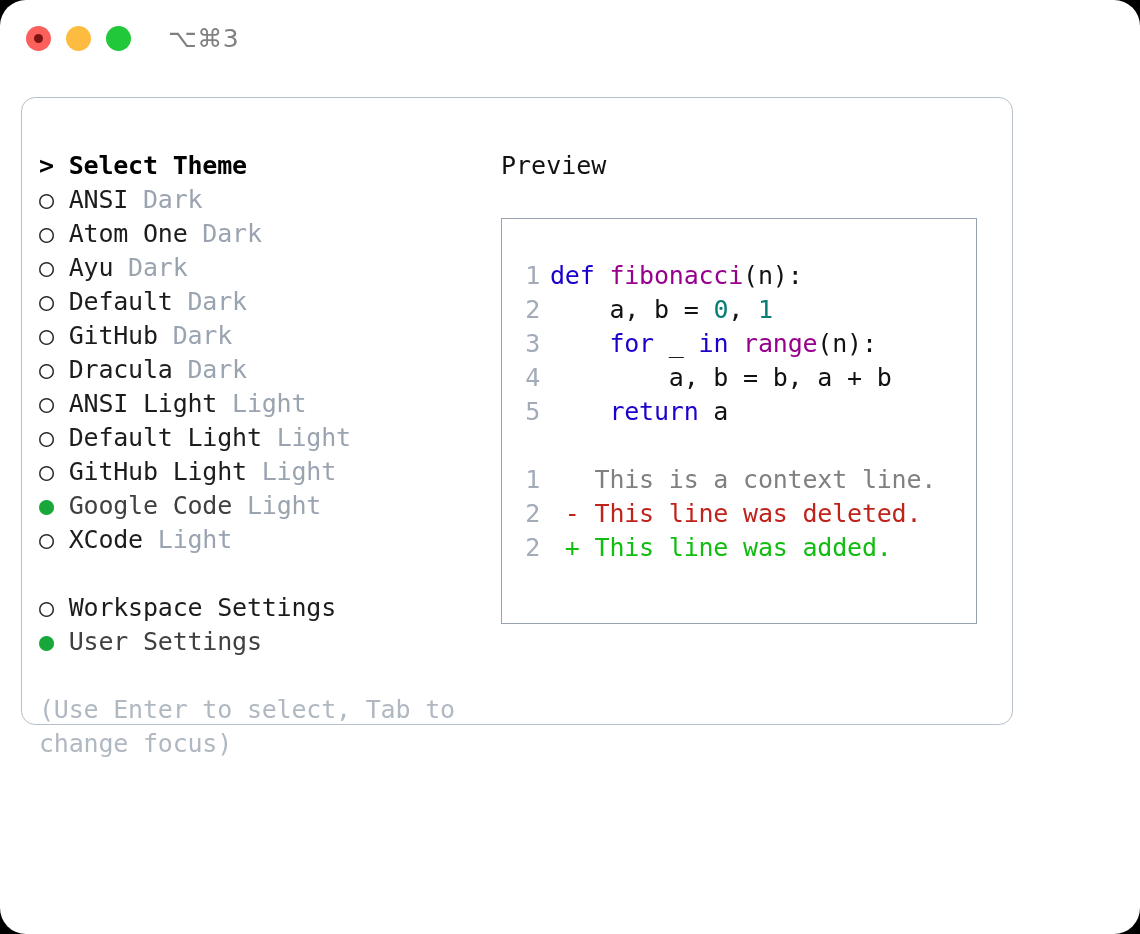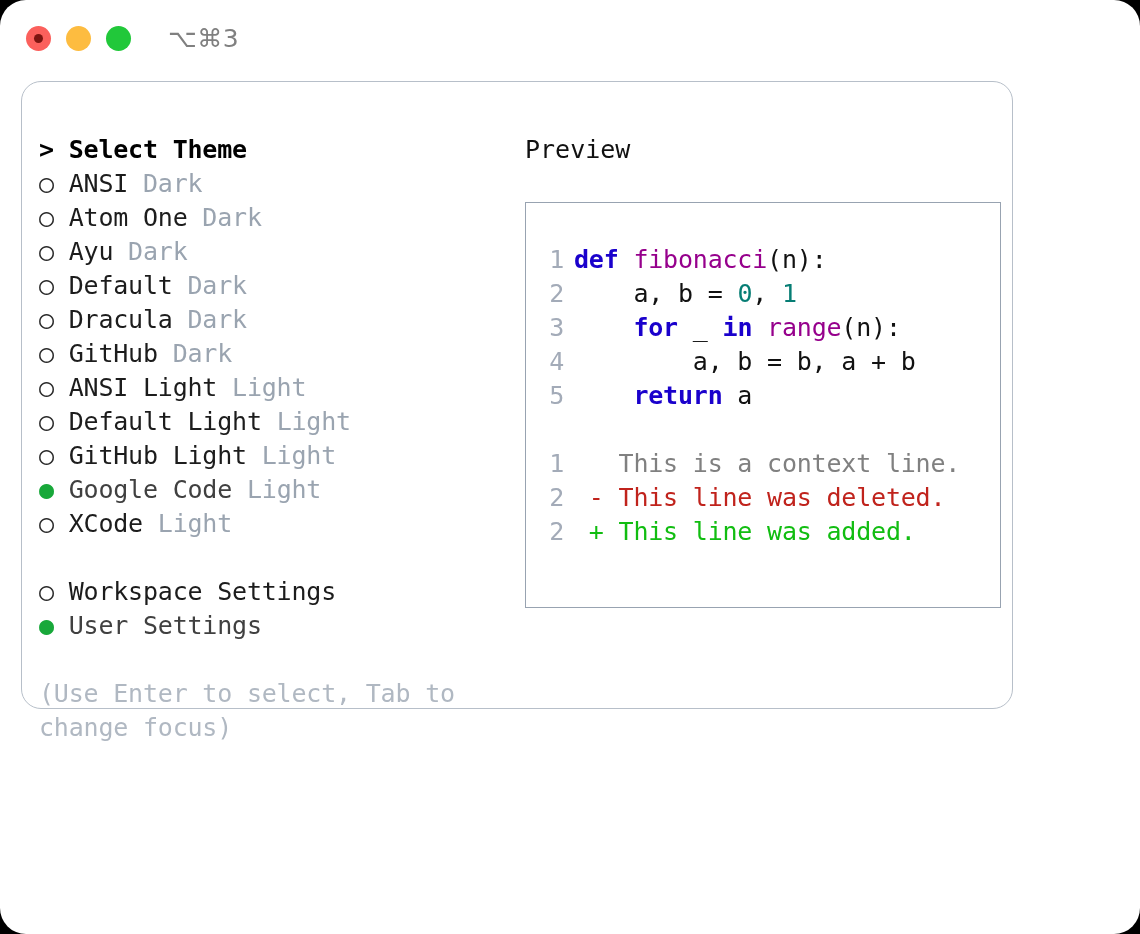--- a/index.html
+++ b/index.html
@@ -72,25 +72,25 @@
     color: #808080;
     font-family: "DejaVu Sans", "Liberation Sans", sans-serif;
     letter-spacing: 0.5px;
     white-space: pre;
   }
 
   
   .panel {
     position: absolute;
     left: 21px;
-    top: 81px;
+    top: 97px;
     width: 992px;
     height: 628px;
     border: 1.5px solid #b7bfc9;
-    border-radius: 20px;
+    border-radius: 14px;
     box-sizing: border-box;
     background: #ffffff;
   }
 
   .columns {
     position: absolute;
     left: 0;
     top: 0;
     width: 100%;
     height: 100%;
@@ -133,21 +133,20 @@
     white-space: pre-wrap;
     letter-spacing: -0.2px;
   }
 
   
   .right-col {
     position: absolute;
     left: 479px;
     top: 51px;
     width: 500px;
-    margin-left: 24px;
   }
   .preview-title {
     font-size: 25px;
     line-height: 34px;
     color: #111111;
     white-space: pre;
   }
   .preview-box {
     margin-top: 35px;
     width: 476px;
@@ -172,21 +171,21 @@
   .lineno {
     color: #a3abb8;
     display: inline-block;
     width: 24px;
     text-align: right;
     margin-right: 10px;
   }
   .blank-line { height: 34px; }
 
   
-  .tk-kw   { color: #1a01cc; font-weight: bold; }
+  .tk-kw   { color: #1a01cc; }
   .tk-fn   { color: #96008c; }
   .tk-num  { color: #067d74; }
   .tk-txt  { color: #111111; }
   .tk-ctx  { color: #808080; }
   .tk-del  { color: #c0231c; }
   .tk-add  { color: #11bd11; }
 </style>
 </head>
 <body>
 
@@ -204,22 +203,22 @@
   <div class="panel">
     <div class="columns">
 
       <div class="left-col">
         <div class="row section-head">&gt; Select Theme</div>
         <div id="theme-list">
             <div class="row"><span class="marker marker-plain">○ </span><span class="label-plain">ANSI</span><span class="suffix"> Dark</span></div>
             <div class="row"><span class="marker marker-plain">○ </span><span class="label-plain">Atom One</span><span class="suffix"> Dark</span></div>
             <div class="row"><span class="marker marker-plain">○ </span><span class="label-plain">Ayu</span><span class="suffix"> Dark</span></div>
             <div class="row"><span class="marker marker-plain">○ </span><span class="label-plain">Default</span><span class="suffix"> Dark</span></div>
+            <div class="row"><span class="marker marker-plain">○ </span><span class="label-plain">GitHub</span><span class="suffix"> Dark</span></div>
             <div class="row"><span class="marker marker-plain">○ </span><span class="label-plain">Dracula</span><span class="suffix"> Dark</span></div>
-            <div class="row"><span class="marker marker-plain">○ </span><span class="label-plain">GitHub</span><span class="suffix"> Dark</span></div>
             <div class="row"><span class="marker marker-plain">○ </span><span class="label-plain">ANSI Light</span><span class="suffix"> Light</span></div>
             <div class="row"><span class="marker marker-plain">○ </span><span class="label-plain">Default Light</span><span class="suffix"> Light</span></div>
             <div class="row"><span class="marker marker-plain">○ </span><span class="label-plain">GitHub Light</span><span class="suffix"> Light</span></div>
             <div class="row"><span class="marker marker-selected">● </span><span class="label-selected">Google Code</span><span class="suffix"> Light</span></div>
             <div class="row"><span class="marker marker-plain">○ </span><span class="label-plain">XCode</span><span class="suffix"> Light</span></div>
           </div>
 
         <div class="spacer-row"></div>
 
         <div id="apply-to-list">

